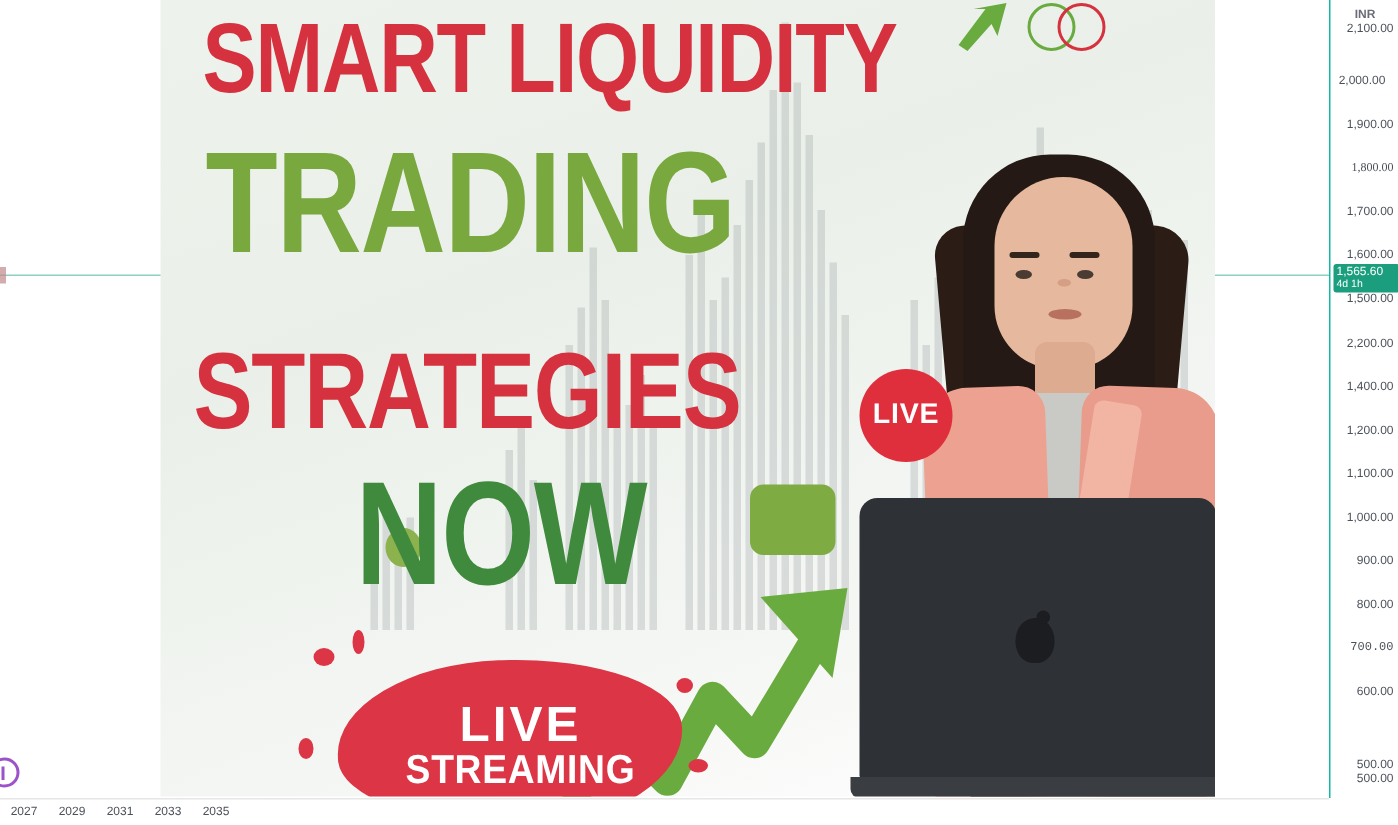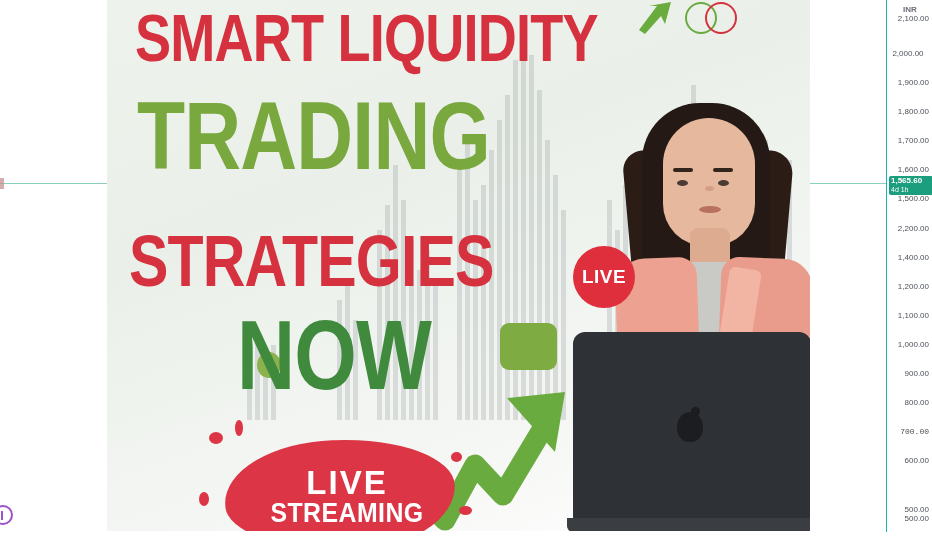--- a/index.html
+++ b/index.html
@@ -180,21 +180,21 @@
   }
   .ax-tick {
     position:absolute; left:0; width:42px; text-align:right;
     font-size:8px; color:#4c5159; font-weight:400;
   }
   .price-tag {
     position:absolute; left:2px; width:44px;
     background:#1a9e7d; color:#ffffff; border-radius:2px;
     padding:1px 2px; text-align:left; line-height:1.12;
   }
-  .price-tag .pv { font-size:8px; font-weight:700; }
+  .price-tag .pv { font-size:8px; font-weight:400; }
   .price-tag .pt { font-size:7px; font-weight:400; }
 
   
   .time-axis {
     position:absolute; left:0; top:532px; width:886px; height:18px;
     background:#ffffff; border-top:1px solid #e6e6e6;
   }
   .tx-tick {
     position:absolute; top:3px; font-size:8px; color:#4c5159;
     transform:translateX(-50%); white-space:nowrap;
@@ -345,21 +345,21 @@
 
     </div>
   </div>
 
   <div class="price-axis">
     <div class="ax-cur">INR</div>
 
     <div class="ax-tick" style="top:14px;">2,100.00</div>
     <div class="ax-tick" style="top:49px;text-align:center;">2,000.00</div>
     <div class="ax-tick" style="top:78px;">1,900.00</div>
-    <div class="ax-tick" style="top:107px;">1,800.00</div>
+    <div class="ax-tick" style="top:107px;font-family:Liberation Serif, serif;">1,800.00</div>
     <div class="ax-tick" style="top:136px;">1,700.00</div>
     <div class="ax-tick" style="top:165px;">1,600.00</div>
     <div class="ax-tick" style="top:194px;">1,500.00</div>
     <div class="ax-tick" style="top:224px;">2,200.00</div>
     <div class="ax-tick" style="top:253px;">1,400.00</div>
     <div class="ax-tick" style="top:282px;">1,200.00</div>
     <div class="ax-tick" style="top:311px;">1,100.00</div>
     <div class="ax-tick" style="top:340px;">1,000.00</div>
     <div class="ax-tick" style="top:369px;">900.00</div>
     <div class="ax-tick" style="top:398px;">800.00</div>
@@ -367,16 +367,23 @@
     <div class="ax-tick" style="top:456px;">600.00</div>
     <div class="ax-tick" style="top:485px;margin-top:20px;">500.00</div>
     <div class="ax-tick" style="top:514px;">500.00</div>
 
     <div class="price-tag" style="top:176px;">
       <div class="pv">1,565.60</div>
       <div class="pt">4d 1h</div>
     </div>
   </div>
 
+  <div class="time-axis">
+    <div class="tx-tick" style="left:16px;">2027</div>
+    <div class="tx-tick" style="left:48px;">2029</div>
+    <div class="tx-tick" style="left:80px;">2031</div>
+    <div class="tx-tick" style="left:112px;">2033</div>
+    <div class="tx-tick" style="left:144px;">2035</div>
+  </div>
 
   <div class="corner-icon"></div>
 
 </div>
 
 </body></html>

